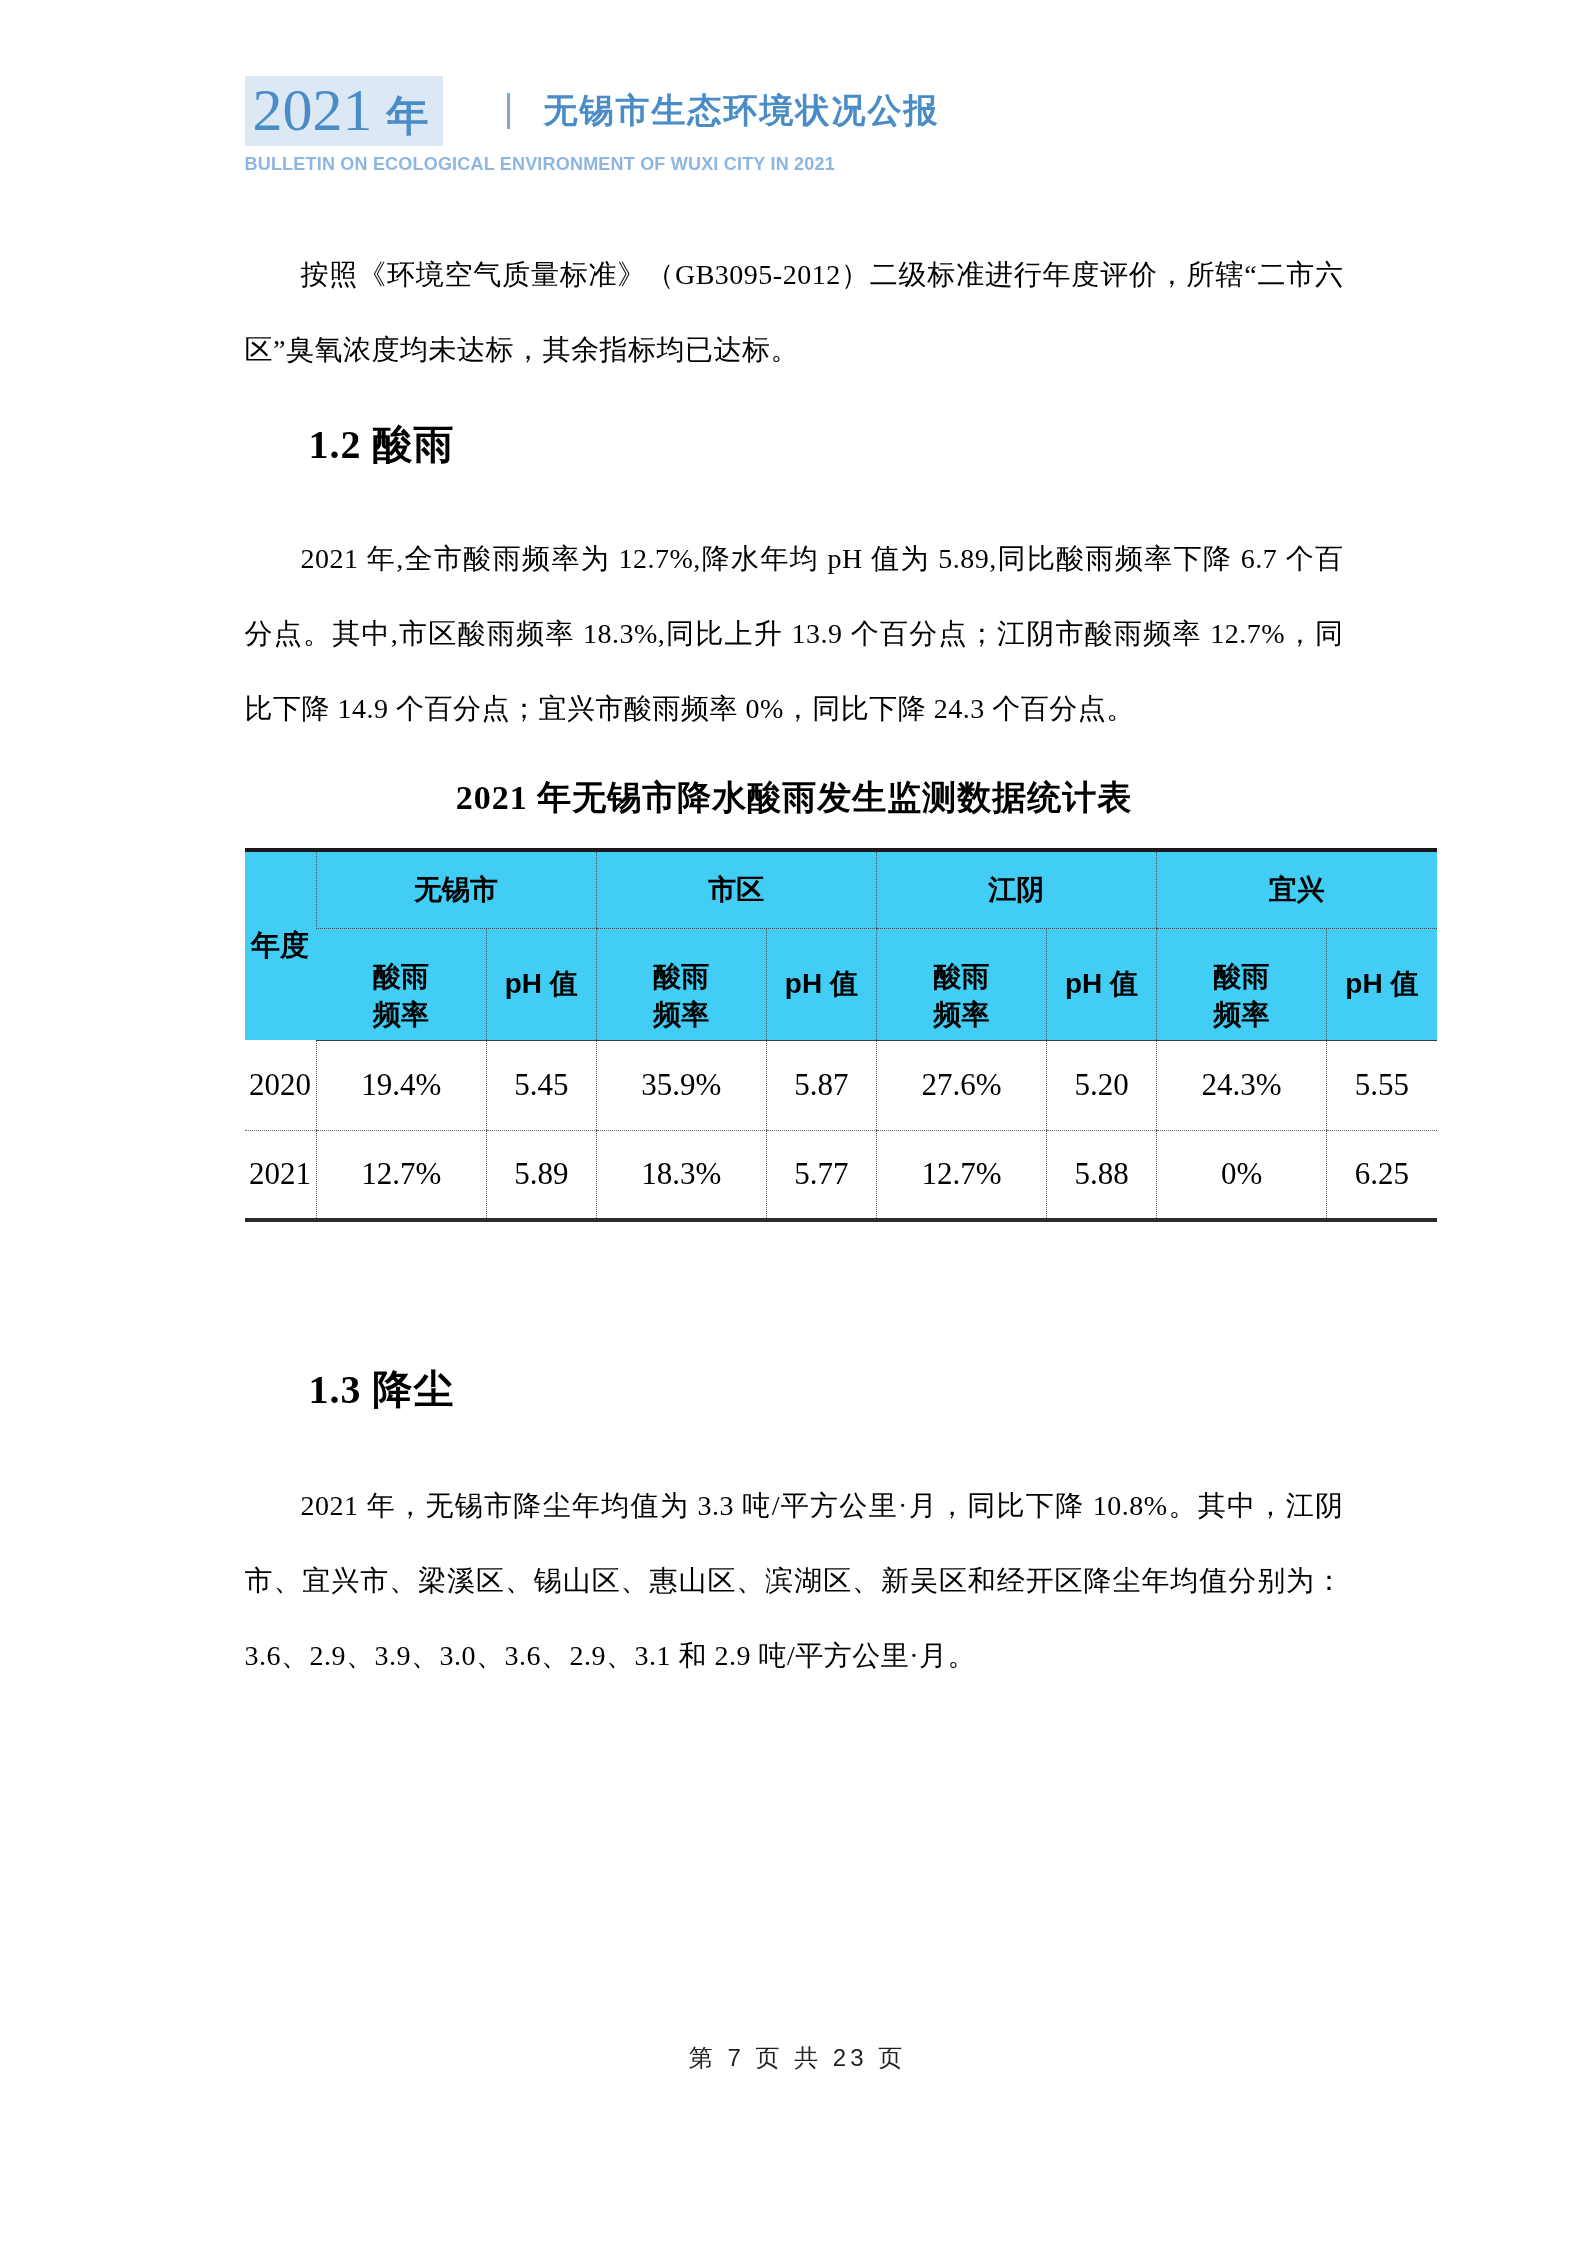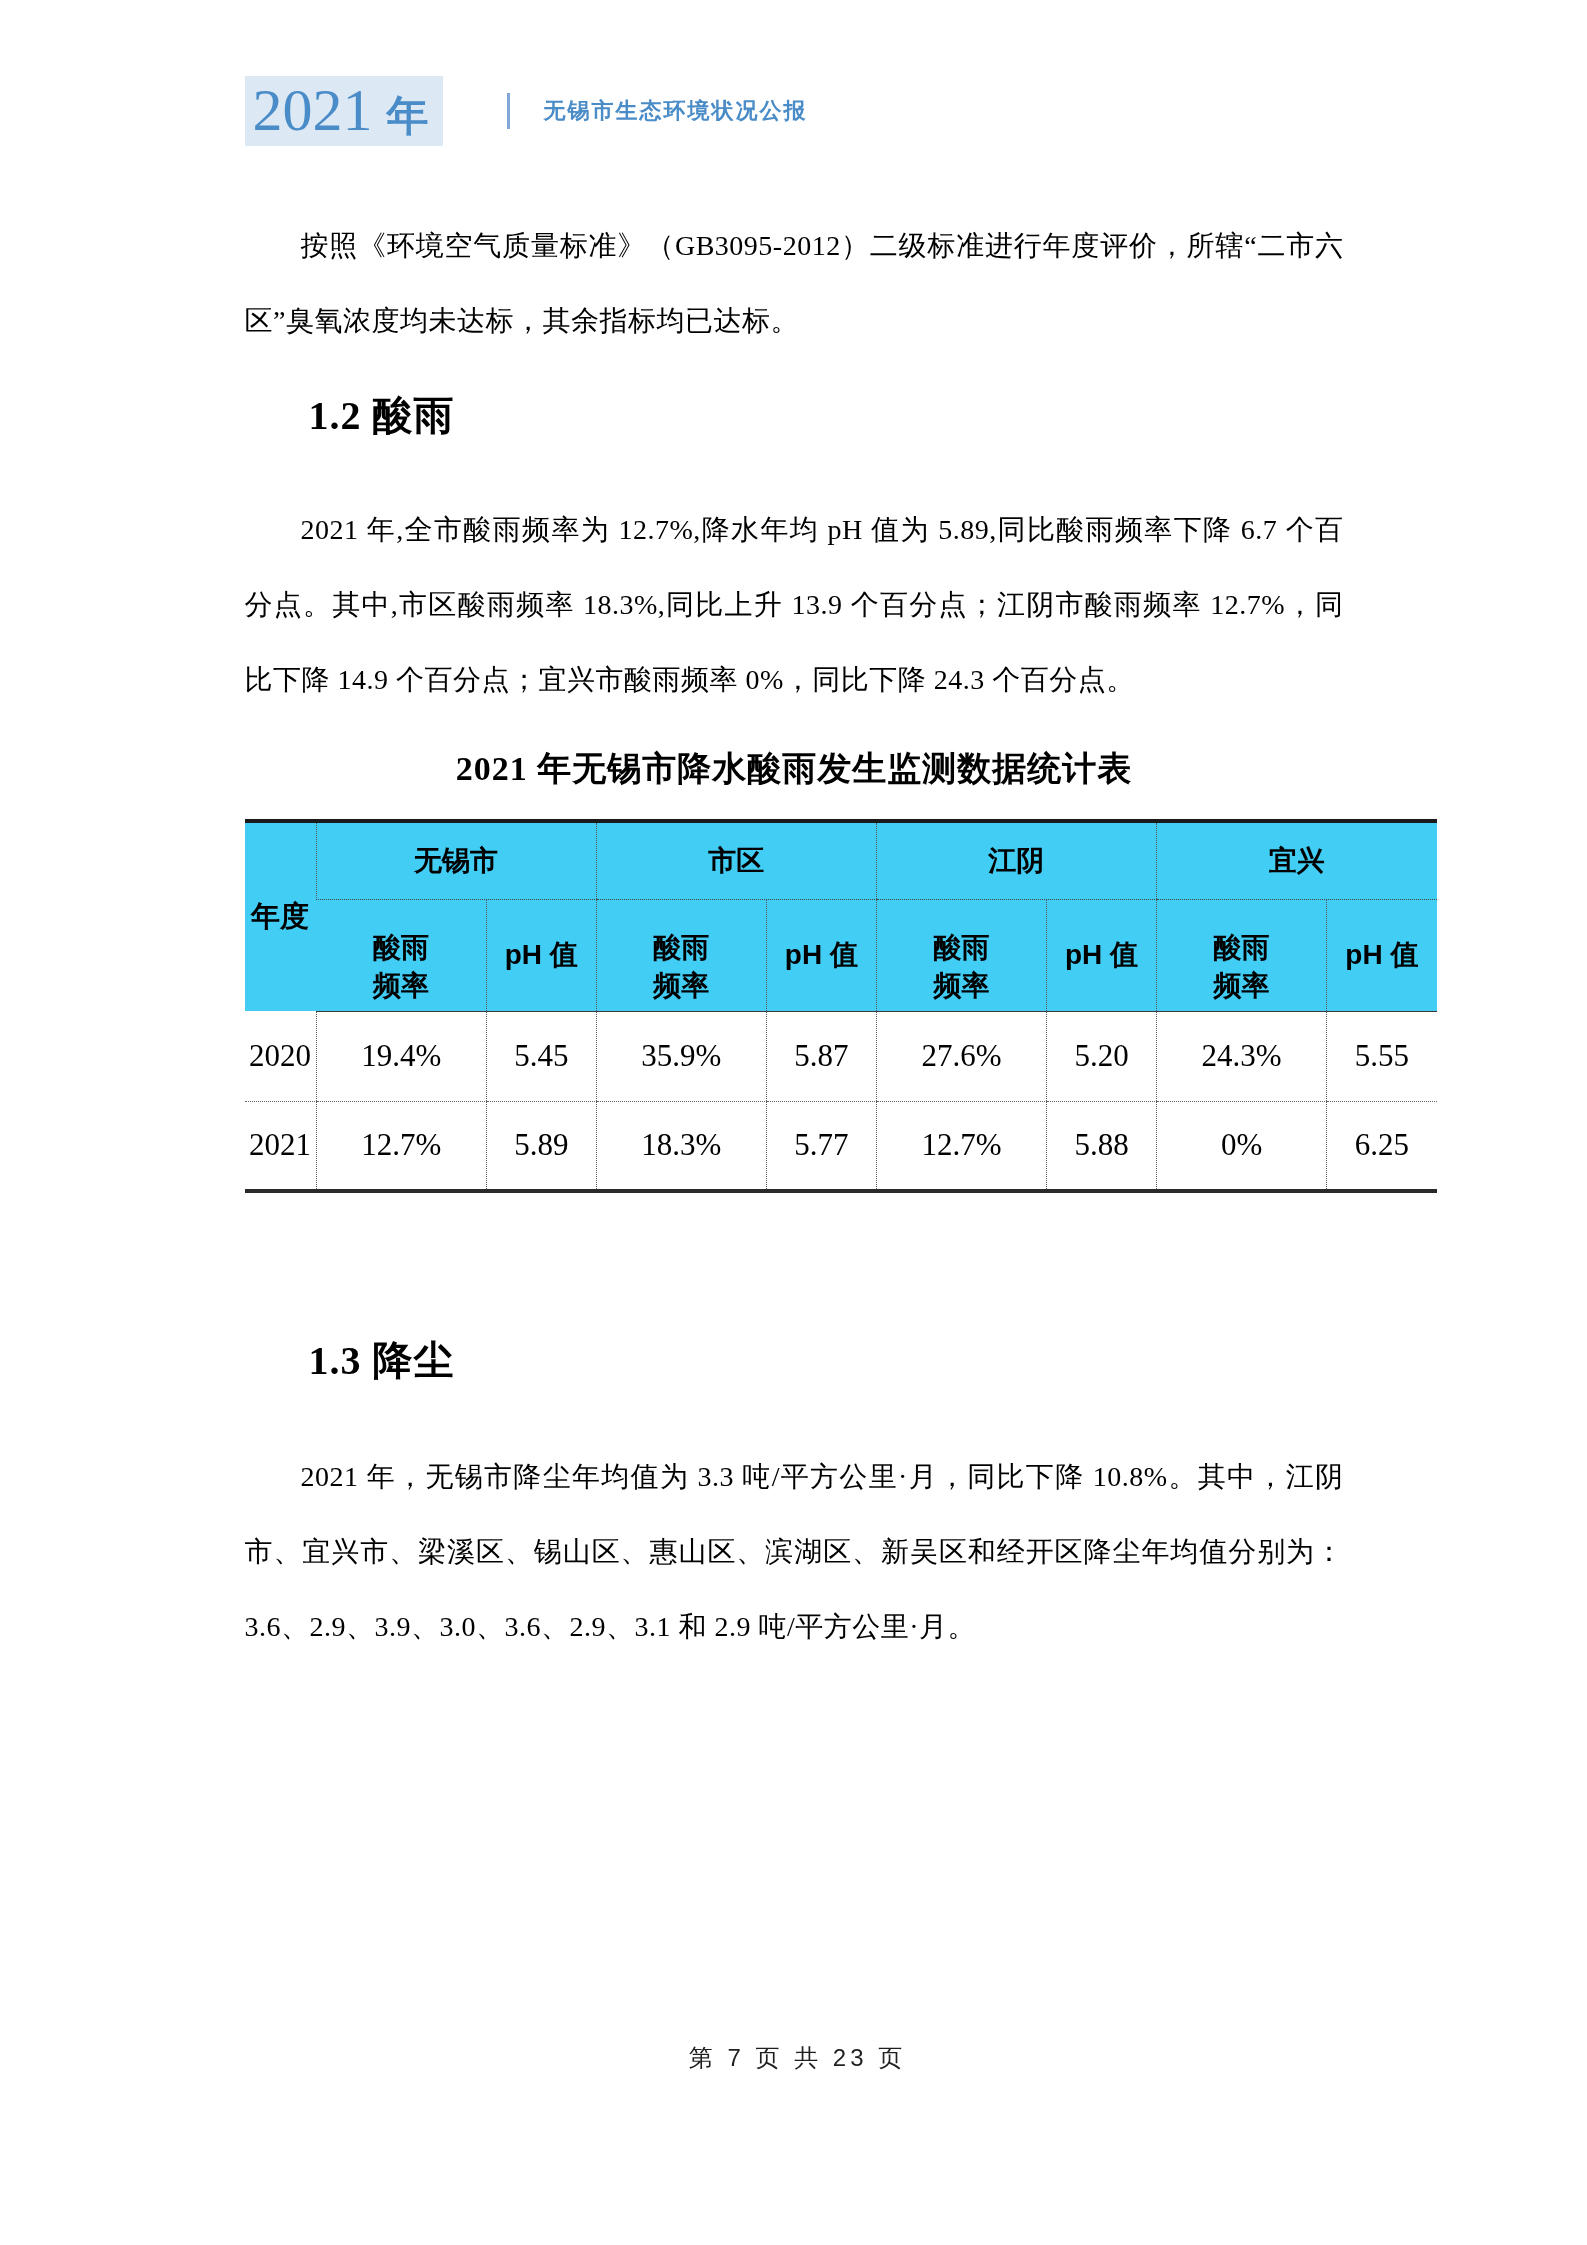--- a/index.html
+++ b/index.html
@@ -38,21 +38,21 @@
     font-family:"Liberation Serif","DejaVu Serif",serif;
   }
   .year-suffix{
     font-size:42px;line-height:1;margin-left:14px;font-weight:bold;
   }
   .header-sep{
     width:3px;height:36px;background:#7fa8d4;
     margin:0 34px 0 64px;align-self:center;
   }
   .doc-title{
-    font-size:22px;font-weight:bold;color:var(--accent-blue);
+    font-size:34px;font-weight:bold;color:var(--accent-blue);
     letter-spacing:2px;
   }
   .doc-subtitle{
     margin-top:8px;
     font-family:"Liberation Sans","DejaVu Sans",sans-serif;
     font-size:18px;font-weight:bold;
     color:var(--subtitle-blue);
     letter-spacing:0.2px;
   }
 
@@ -126,20 +126,21 @@
   <div class="content">
 
     <div class="doc-header">
       <span class="year-box">
         <span class="year-num">2021</span>
         <span class="year-suffix">年</span>
       </span>
       <span class="header-sep"></span>
       <span class="doc-title">无锡市生态环境状况公报</span>
     </div>
+    <div class="doc-subtitle">BULLETIN ON ECOLOGICAL ENVIRONMENT OF WUXI CITY IN 2021</div>
 
     <p class="body-par par-air">按照《环境空气质量标准》（GB3095-2012）二级标准进行年度评价，所辖“二市六区”臭氧浓度均未达标，其余指标均已达标。</p>
 
     <div class="sec-heading sec-acid">1.2 酸雨</div>
     <p class="body-par par-acid">2021 年,全市酸雨频率为 12.7%,降水年均 pH 值为 5.89,同比酸雨频率下降 6.7 个百分点。其中,市区酸雨频率 18.3%,同比上升 13.9 个百分点；江阴市酸雨频率 12.7%，同比下降 14.9 个百分点；宜兴市酸雨频率 0%，同比下降 24.3 个百分点。</p>
 
     <div class="table-title">2021 年无锡市降水酸雨发生监测数据统计表</div>
 
     <table class="acid">
       <colgroup>

